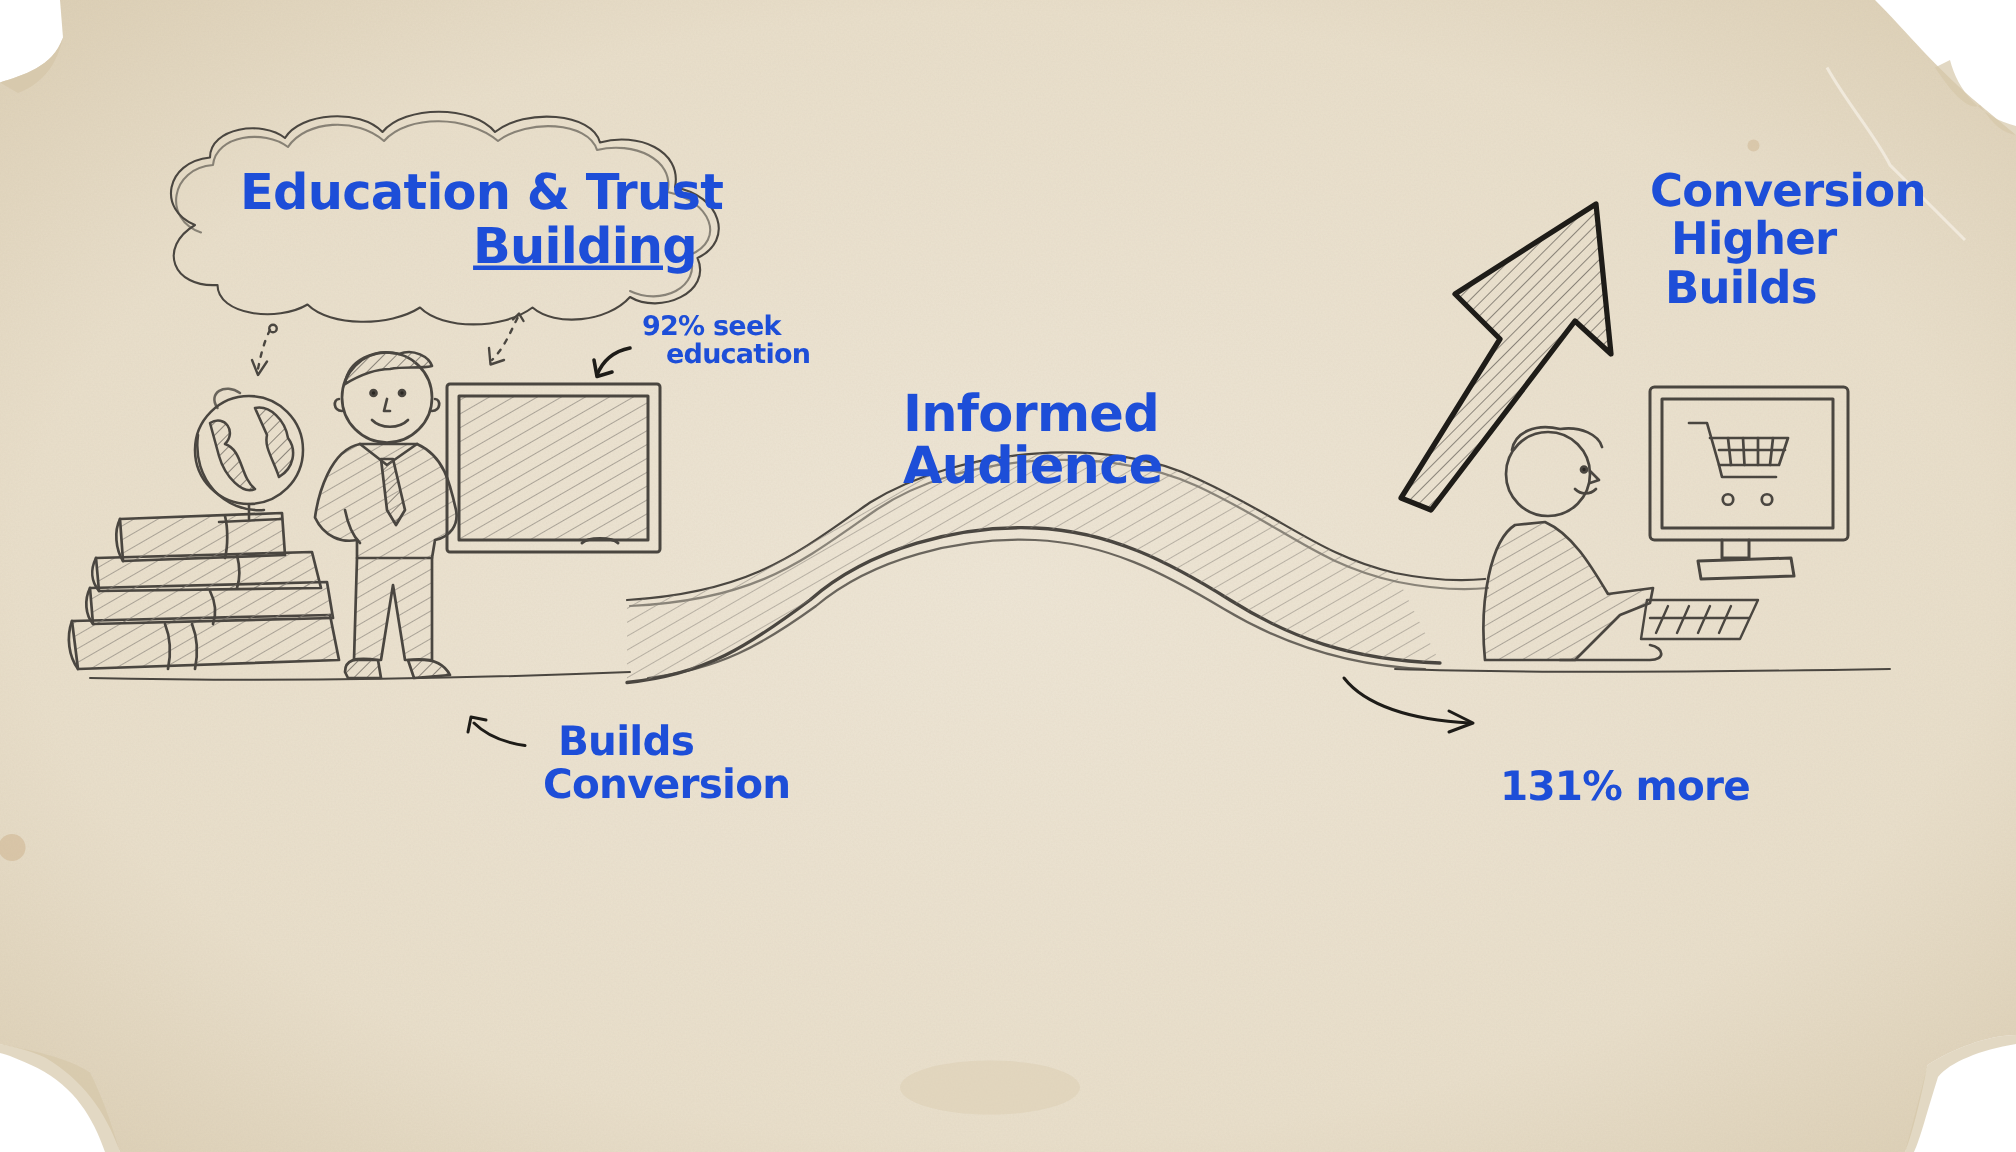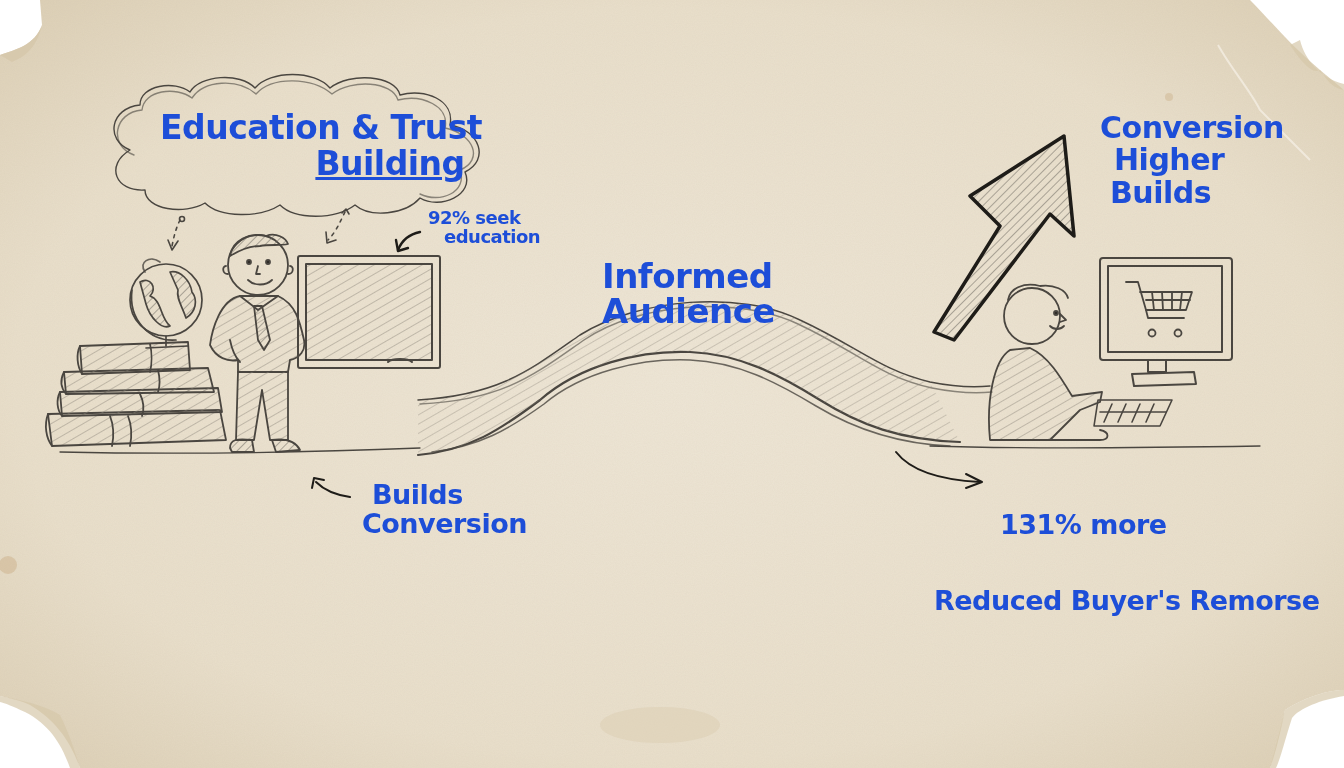--- a/index.html
+++ b/index.html
@@ -232,15 +232,14 @@
   <div class="label" style="left:1100px; top:112px; font-size:30px;">
     <div>Conversion</div>
     <div style="padding-left:14px;">Higher</div>
     <div style="padding-left:10px;">Builds</div>
   </div>
 
   <div class="label" style="left:992px; top:472px; font-size:27px;margin-top:38px;">
     <div style="padding-left:8px;">131% more</div>
   </div>
 
-  <div class="label" style="left:934px; top:586px; font-size:27px;">Reduced Buyer's Remorse</div>
 
 </div>
 
 </body></html>

